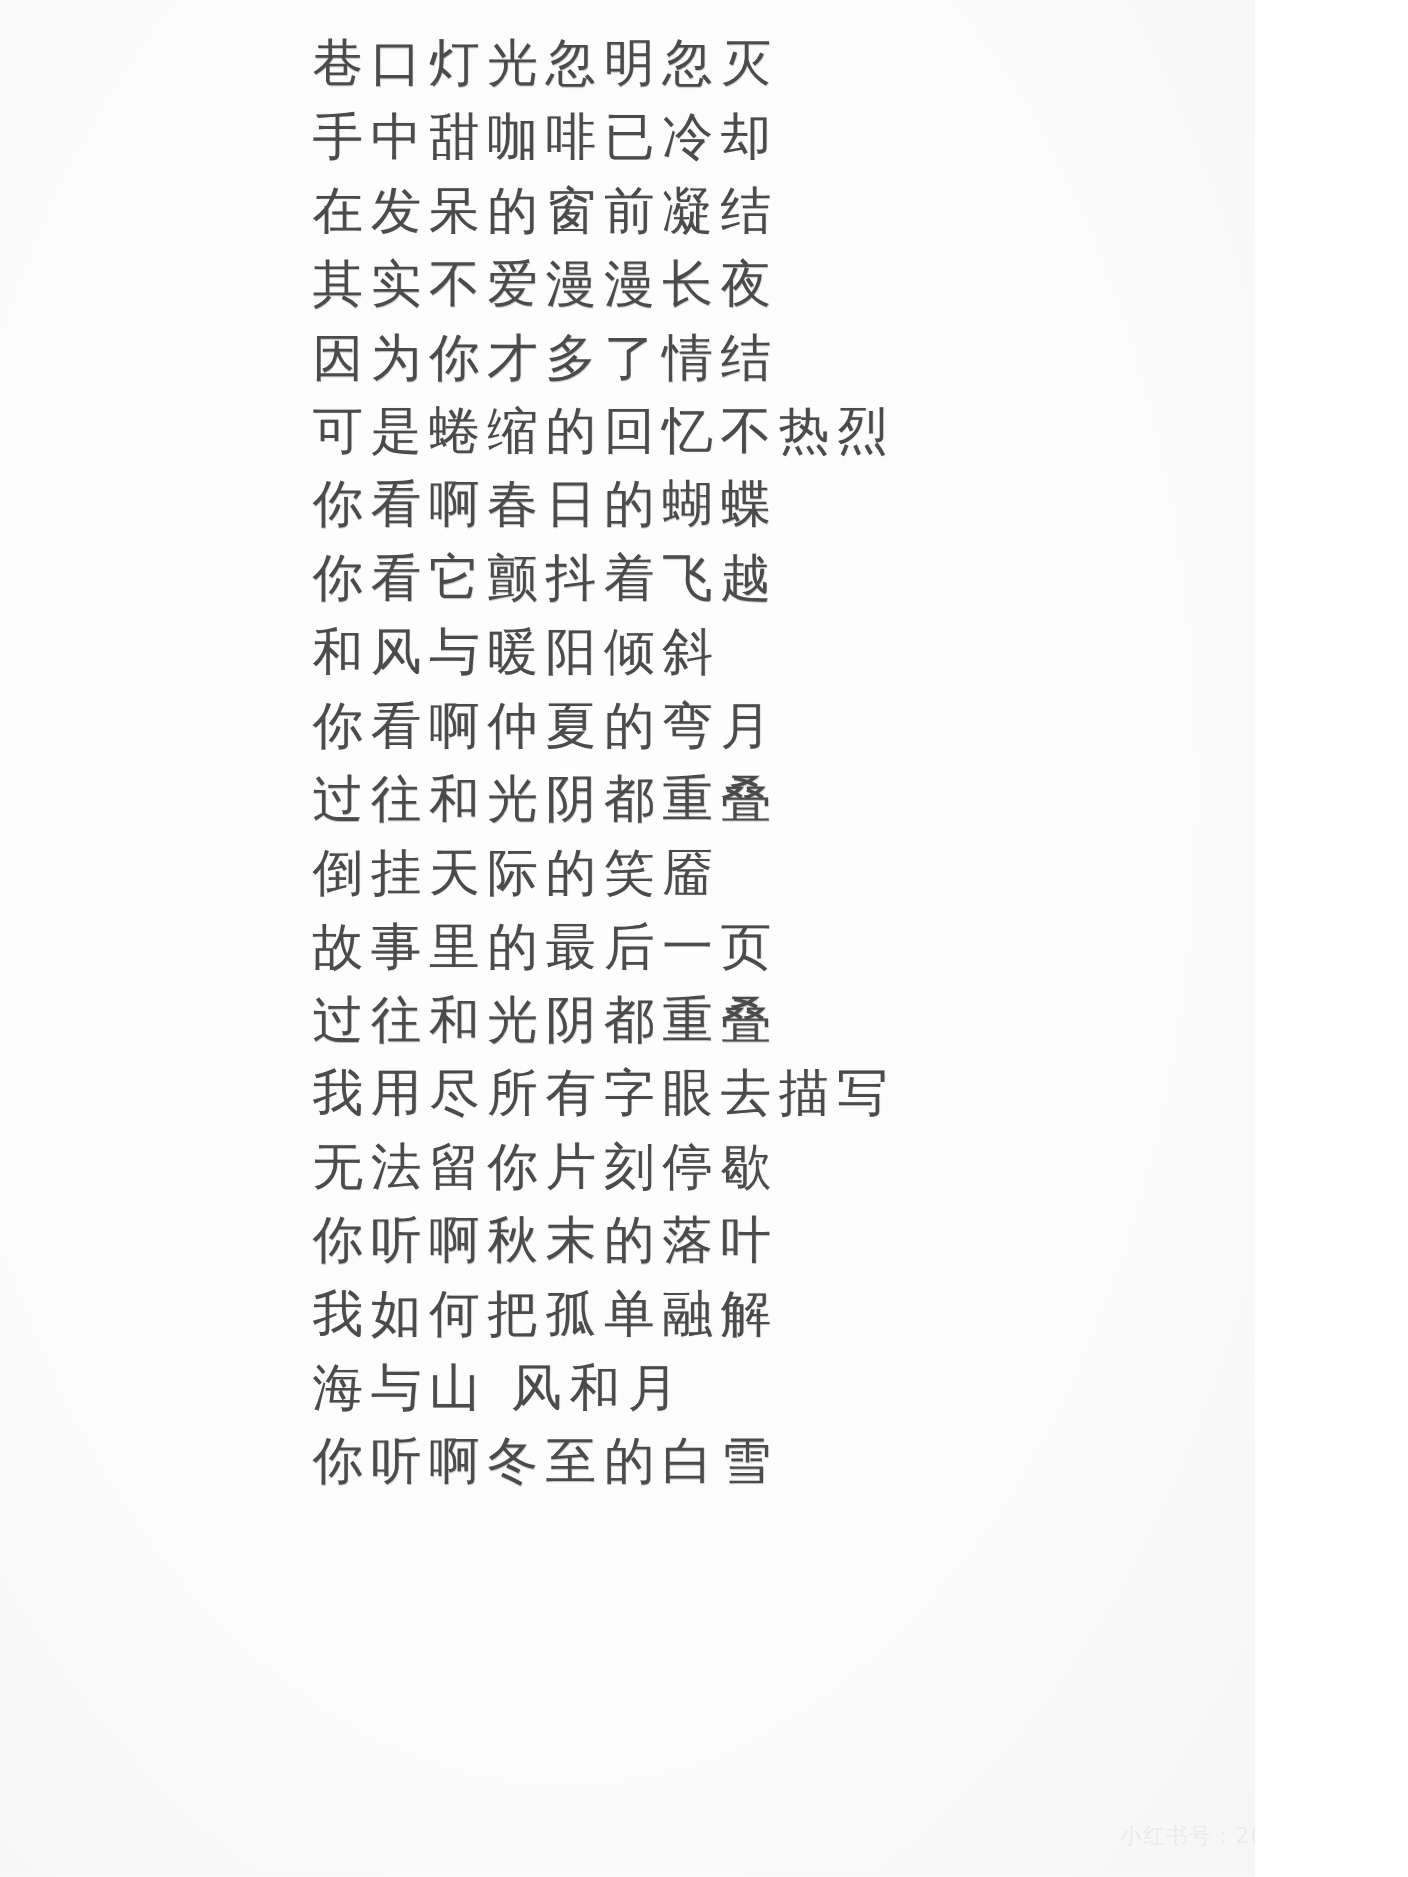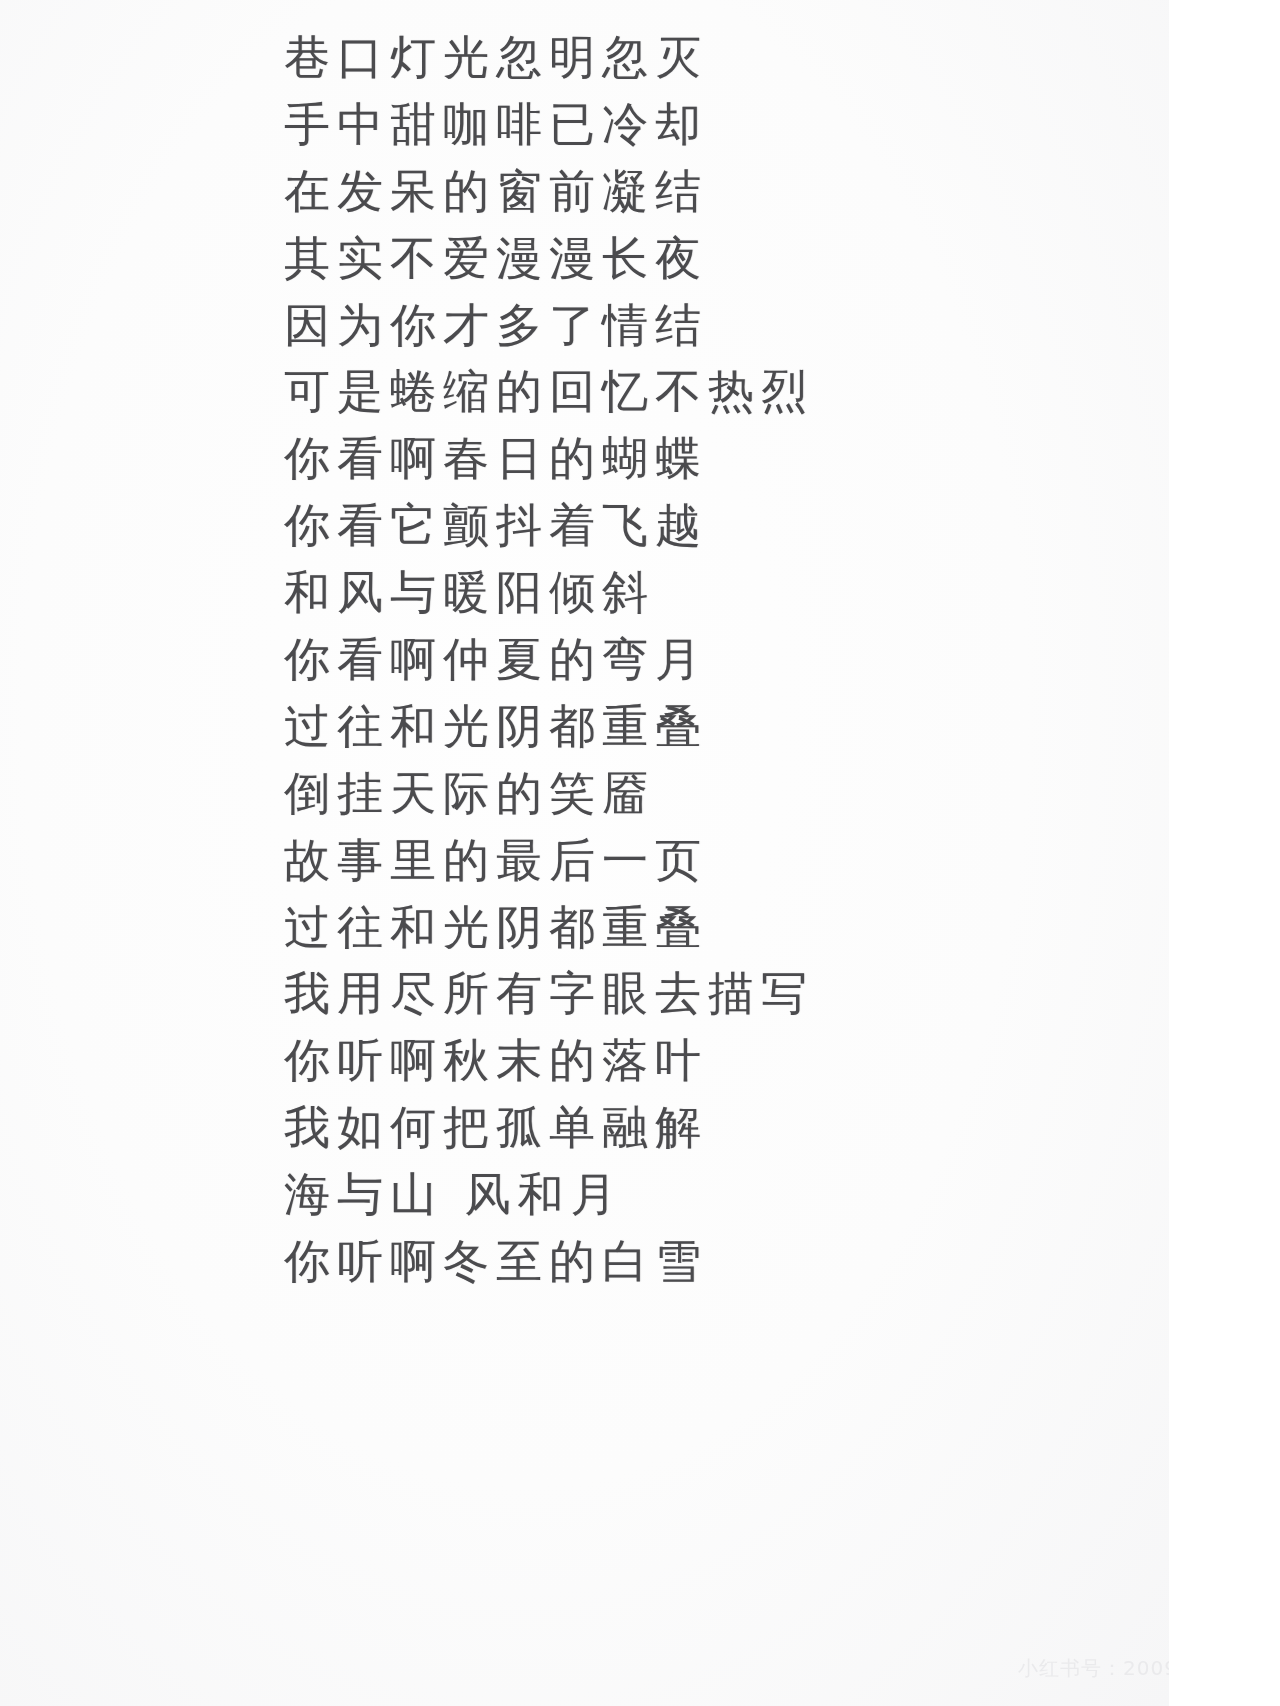--- a/index.html
+++ b/index.html
@@ -8,21 +8,20 @@
     width: 1280px;
     height: 1706px;
     font-family: "DejaVu Sans", sans-serif;
   }
   .page {
     position: relative;
     width: 1141px;
     height: 1706px;
     overflow: hidden;
     background: radial-gradient(ellipse at 45% 42%, #fefefe 0%, #fcfcfc 55%, #f6f6f7 100%);
-    padding-left: 28px;
   }
   .lyrics {
     position: absolute;
     left: 284px;
     top: 24px;
   }
   .lyric-line {
     height: 66.9px;
     line-height: 66.9px;
     font-size: 46px;
@@ -74,20 +73,21 @@
       <div class="lyric-line">可是蜷缩的回忆不热烈</div>
       <div class="lyric-line">你看啊春日的蝴蝶</div>
       <div class="lyric-line">你看它颤抖着飞越</div>
       <div class="lyric-line">和风与暖阳倾斜</div>
       <div class="lyric-line">你看啊仲夏的弯月</div>
       <div class="lyric-line">过往和光阴都重叠</div>
       <div class="lyric-line">倒挂天际的笑靥</div>
       <div class="lyric-line">故事里的最后一页</div>
       <div class="lyric-line">过往和光阴都重叠</div>
       <div class="lyric-line">我用尽所有字眼去描写</div>
+      <div class="lyric-line">无法留你片刻停歇</div>
       <div class="lyric-line">你听啊秋末的落叶</div>
       <div class="lyric-line">我如何把孤单融解</div>
       <div class="lyric-line">海与山 风和月</div>
       <div class="lyric-line">你听啊冬至的白雪</div>
     </div>
 
   <div class="wm-badge">
     <span class="wm-badge-label">小红书</span>
   </div>
 

